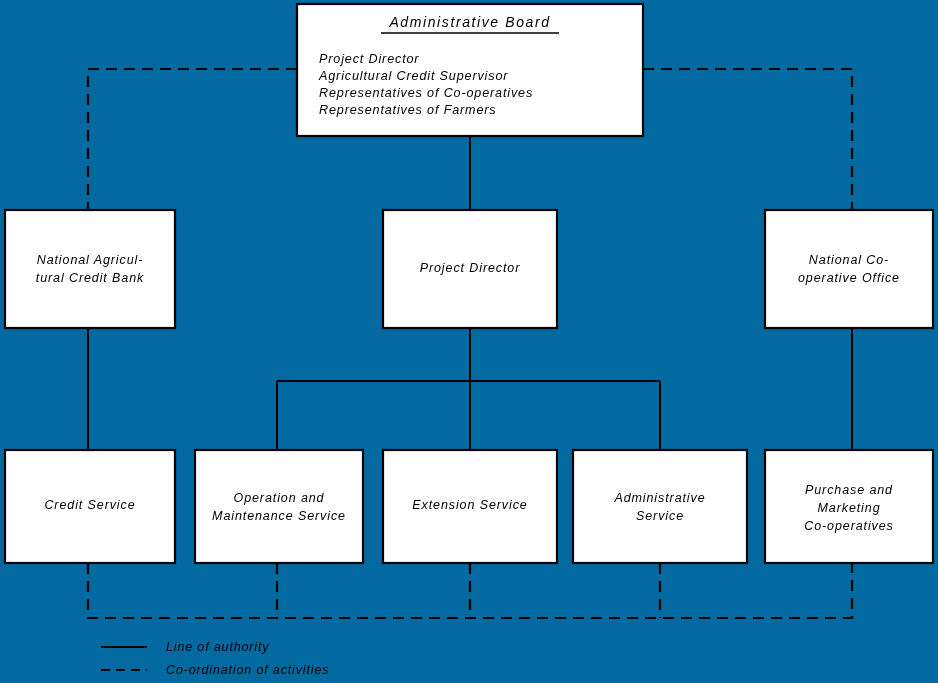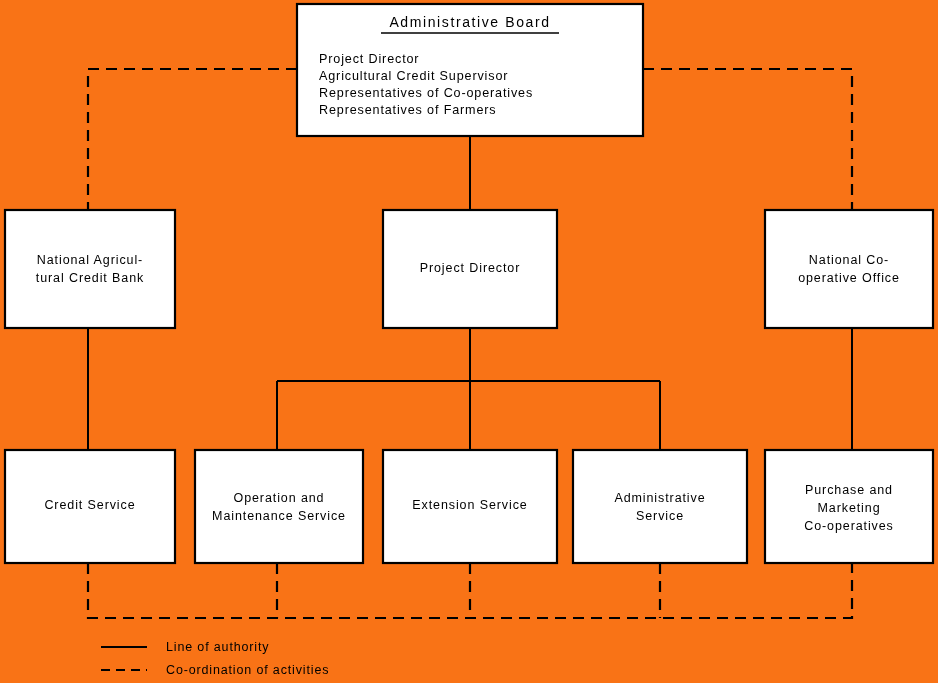--- a/index.html
+++ b/index.html
@@ -7,22 +7,23 @@
     padding: 0;
     background: #ffffff;
   }
   body {
     font-family: "Liberation Sans", sans-serif;
   }
   #chart-root {
     position: relative;
     width: 938px;
     height: 683px;
-    background: #f97316;
+    background: #0369a1;
     overflow: hidden;
+    font-style: italic;
   }
   svg#org-svg {
     position: absolute;
     left: 0;
     top: 0;
     width: 938px;
     height: 683px;
   }
   .node-box {
     fill: #ffffff;

